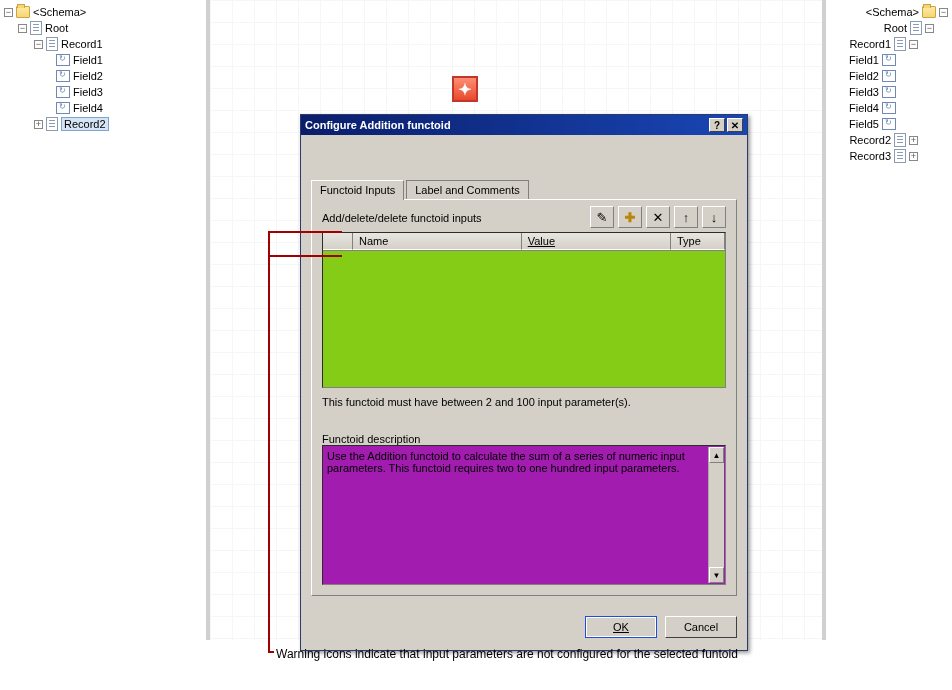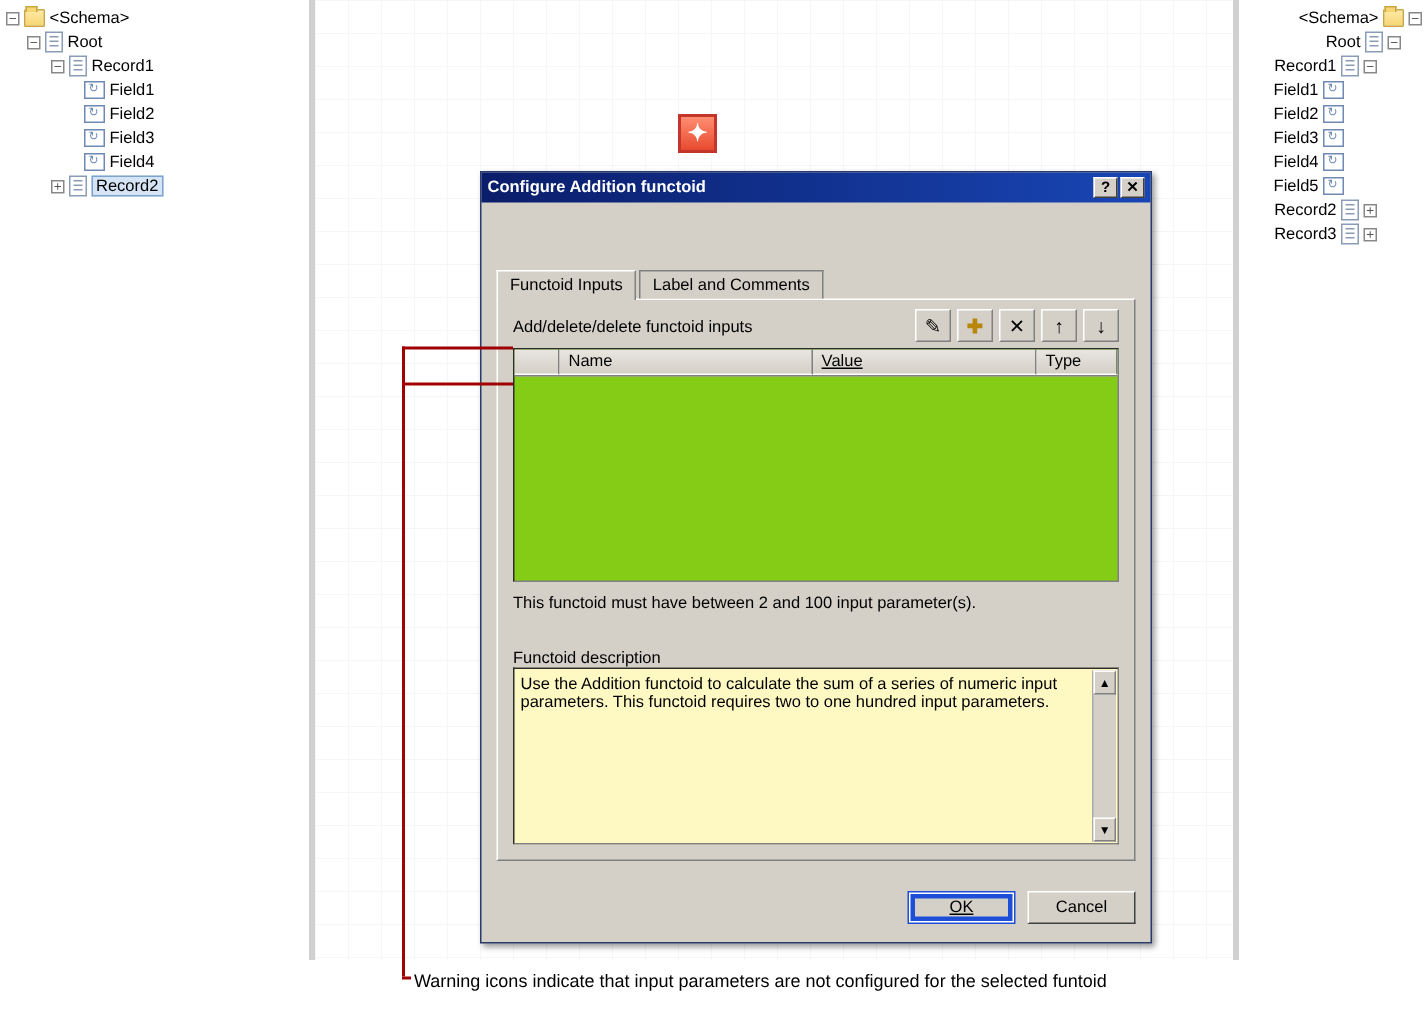--- a/index.html
+++ b/index.html
@@ -118,21 +118,21 @@
     width: 26px; height: 26px;
     border: 2px solid #c4362c;
     background: linear-gradient(#ff8e72,#e74a2e);
     color:#fff; font-weight:bold; font-size:16px;
     display:flex; align-items:center; justify-content:center;
   }
 
   
   .dialog {
     position:absolute;
-    left: 320px; top: 114px;
+    left: 300px; top: 114px;
     width: 448px;
     border: 1px solid #2a3a6a;
     box-shadow: 2px 2px 4px rgba(0,0,0,0.4);
     background: #d4d0c8;
   }
   .titlebar {
     background: linear-gradient(90deg, #0a1d6a, #1946b5);
     color:#fff;
     height: 20px;
     display:flex;
@@ -236,22 +236,22 @@
     content:'!';
     position:absolute; left:-2px; top:1px;
     font-size:8px; color:#5a3a00; font-weight:bold;
   }
 
   .hint { margin-top:8px; }
   .desc-box {
     margin-top: 25px;
   }
   .desc-area {
-    width:100%; height:118px;
-    background:#fef9c3;
+    width:100%; height:140px;
+    background:#a21caf;
     border:1px inset #808080;
     padding:4px;
     font-family:inherit; font-size:11px;
     resize:none;
     position:relative;
   }
   .desc-area .scroll {
     position:absolute; right:1px; top:1px; bottom:1px; width:16px;
     background:#d4d0c8;
     border-left:1px solid #aaa;
@@ -269,21 +269,21 @@
     padding: 10px 10px 12px;
   }
   .dlg-btn {
     min-width:72px; height:22px;
     border:1px solid #404040;
     border-top-color:#fff; border-left-color:#fff;
     background:#d4d0c8;
     cursor:pointer;
     display:flex; align-items:center; justify-content:center;
   }
-  .dlg-btn.default { border:5px solid #1d4ed8; outline:1px solid #fff; outline-offset:-2px; }
+  .dlg-btn.default { border:1px solid #1d4ed8; outline:1px solid #fff; outline-offset:-2px; }
   .dlg-btn u { text-decoration: underline; }
 
   .callout-line {
     position:absolute;
     background:#a00000;
   }
   .caption {
     position:absolute;
     left: 276px; top: 646px;
     width: 470px;

